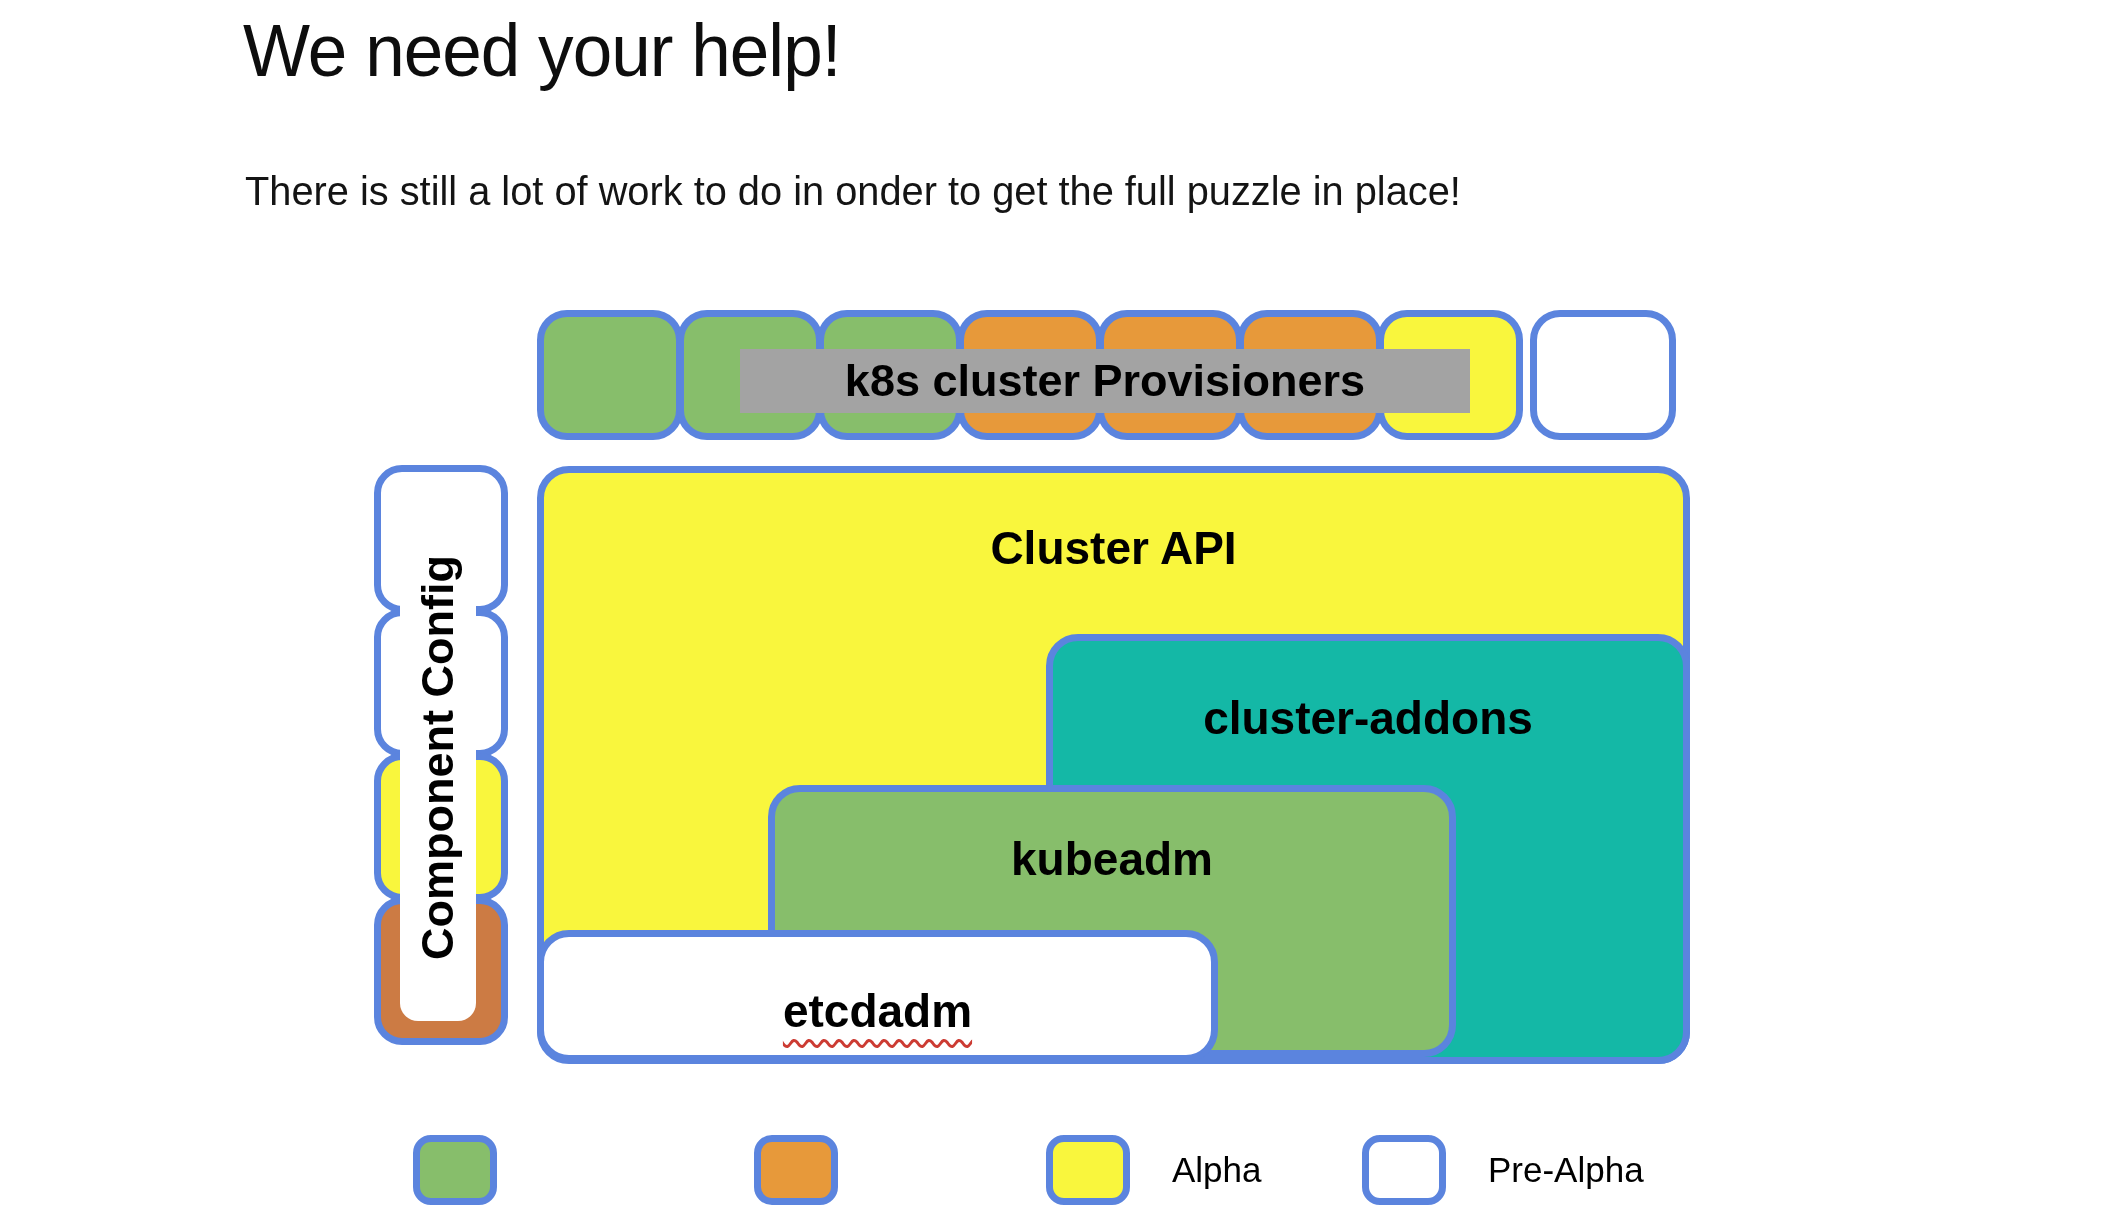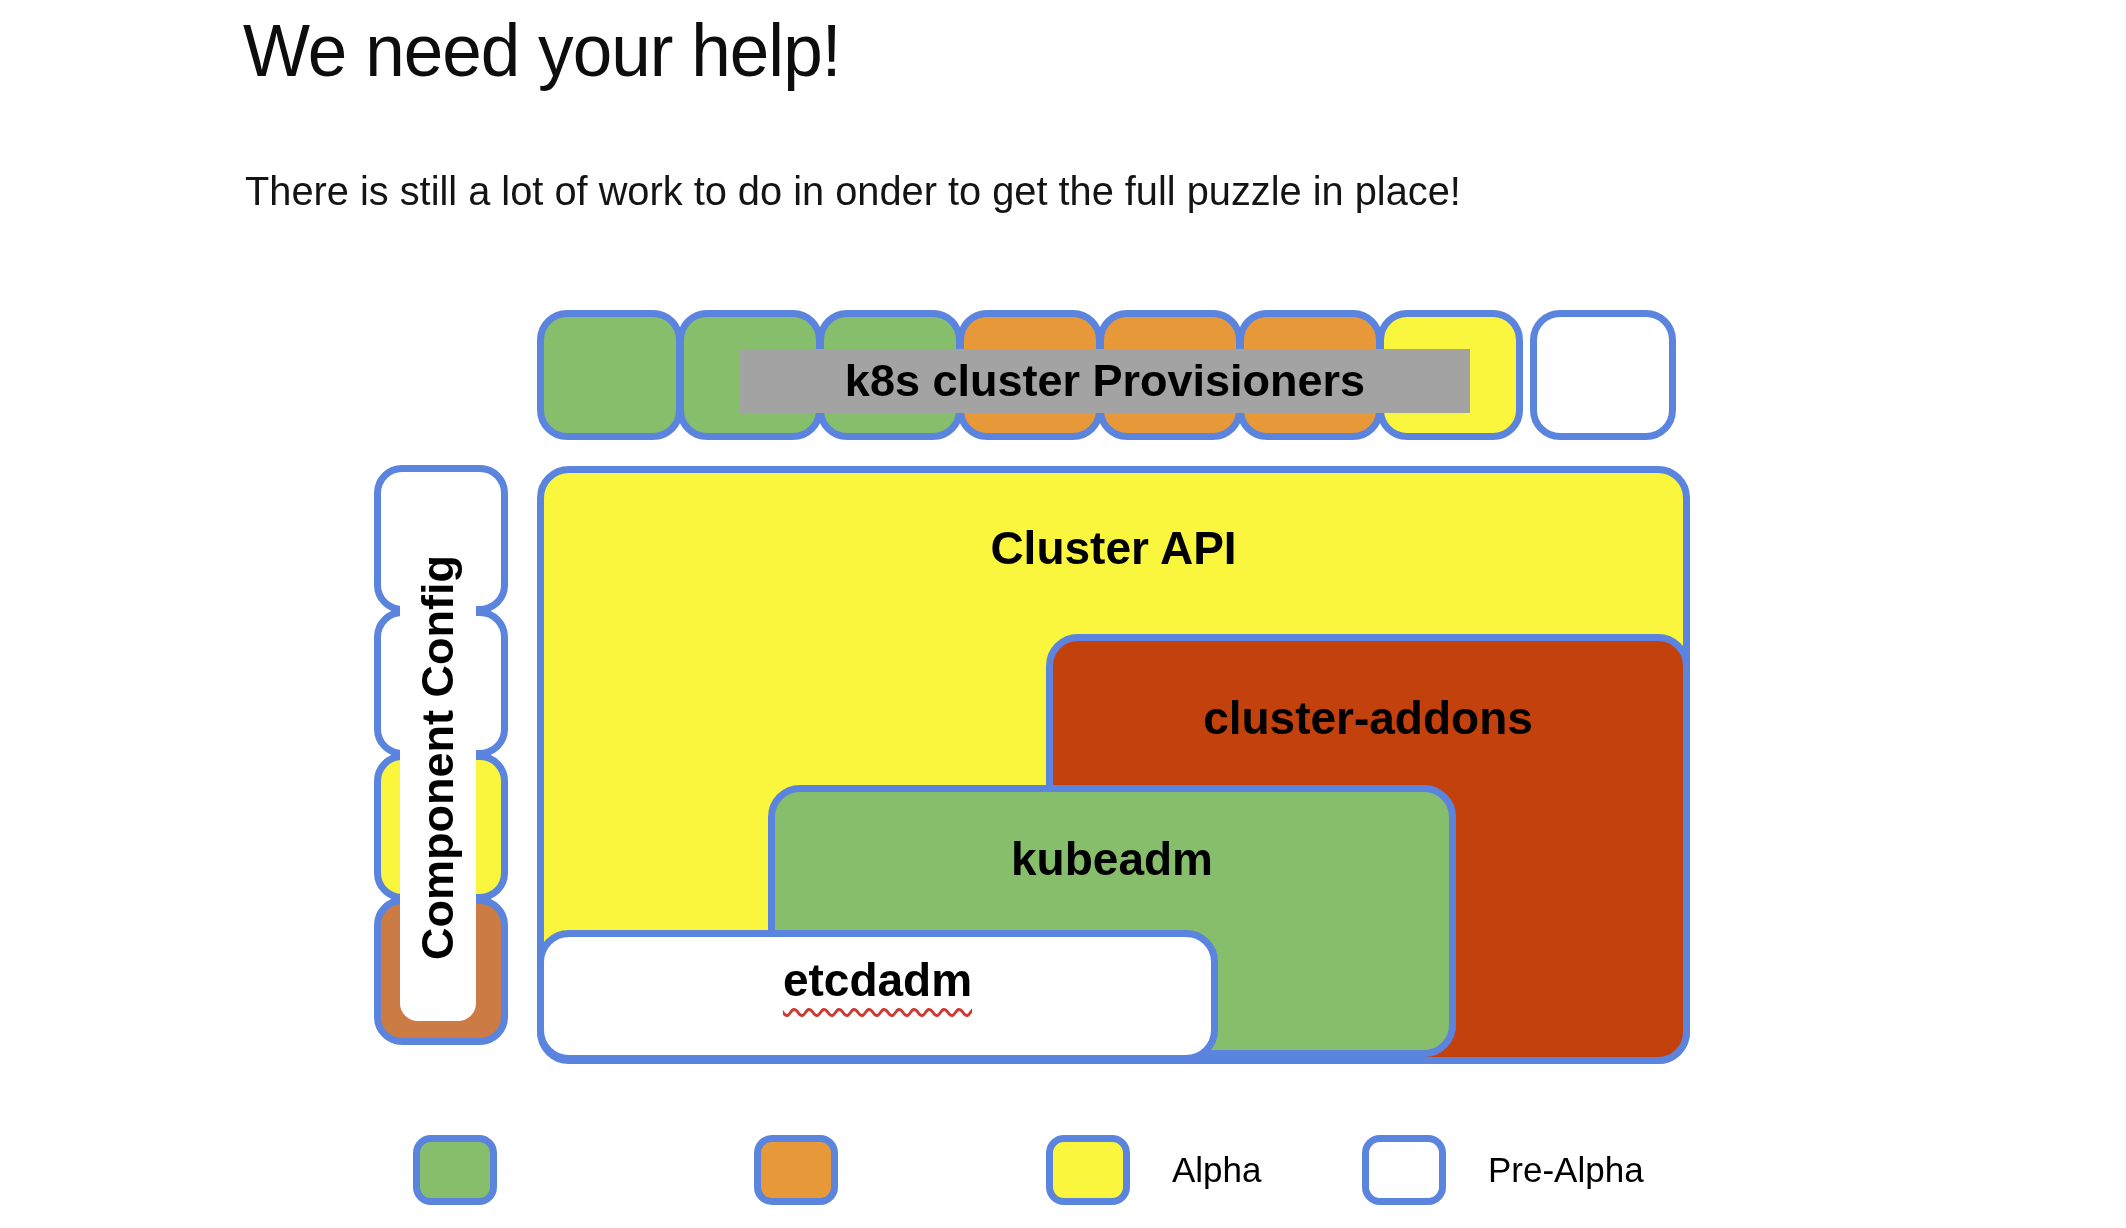--- a/index.html
+++ b/index.html
@@ -103,28 +103,28 @@
     border-radius: 32px;
     text-align: center;
   }
   .big-box .box-label {
     font-size: 46px;
     font-weight: 700;
     color: #000000;
   }
   .box-cluster-api   { left: 537px; top: 466px;  width: 1153px; height: 598px; }
   .box-cluster-api .box-label { display: inline-block; margin-top: 48px; }
-  .box-cluster-addons{ left: 1046px; top: 634px; width: 644px;  height: 430px; background: #c2410c; }
+  .box-cluster-addons{ left: 1046px; top: 634px; width: 644px;  height: 430px; background: #14b8a6; }
   .box-cluster-addons .box-label { display: inline-block; margin-top: 50px; }
   .box-kubeadm       { left: 768px; top: 785px;  width: 688px;  height: 272px; }
   .box-kubeadm .box-label { display: inline-block; margin-top: 40px; }
   .box-etcdadm       { left: 537px; top: 930px;  width: 681px;  height: 132px; background: #ffffff; }
   .box-etcdadm .box-label {
     display: inline-block;
-    margin-top: 16px;
+    margin-top: 47px;
     text-decoration-line: underline;
     text-decoration-style: wavy;
     text-decoration-color: #cc3b33;
     text-decoration-thickness: 3px;
     text-underline-offset: 12px;
     text-align: center;
   }
 
   
   .legend-item {

